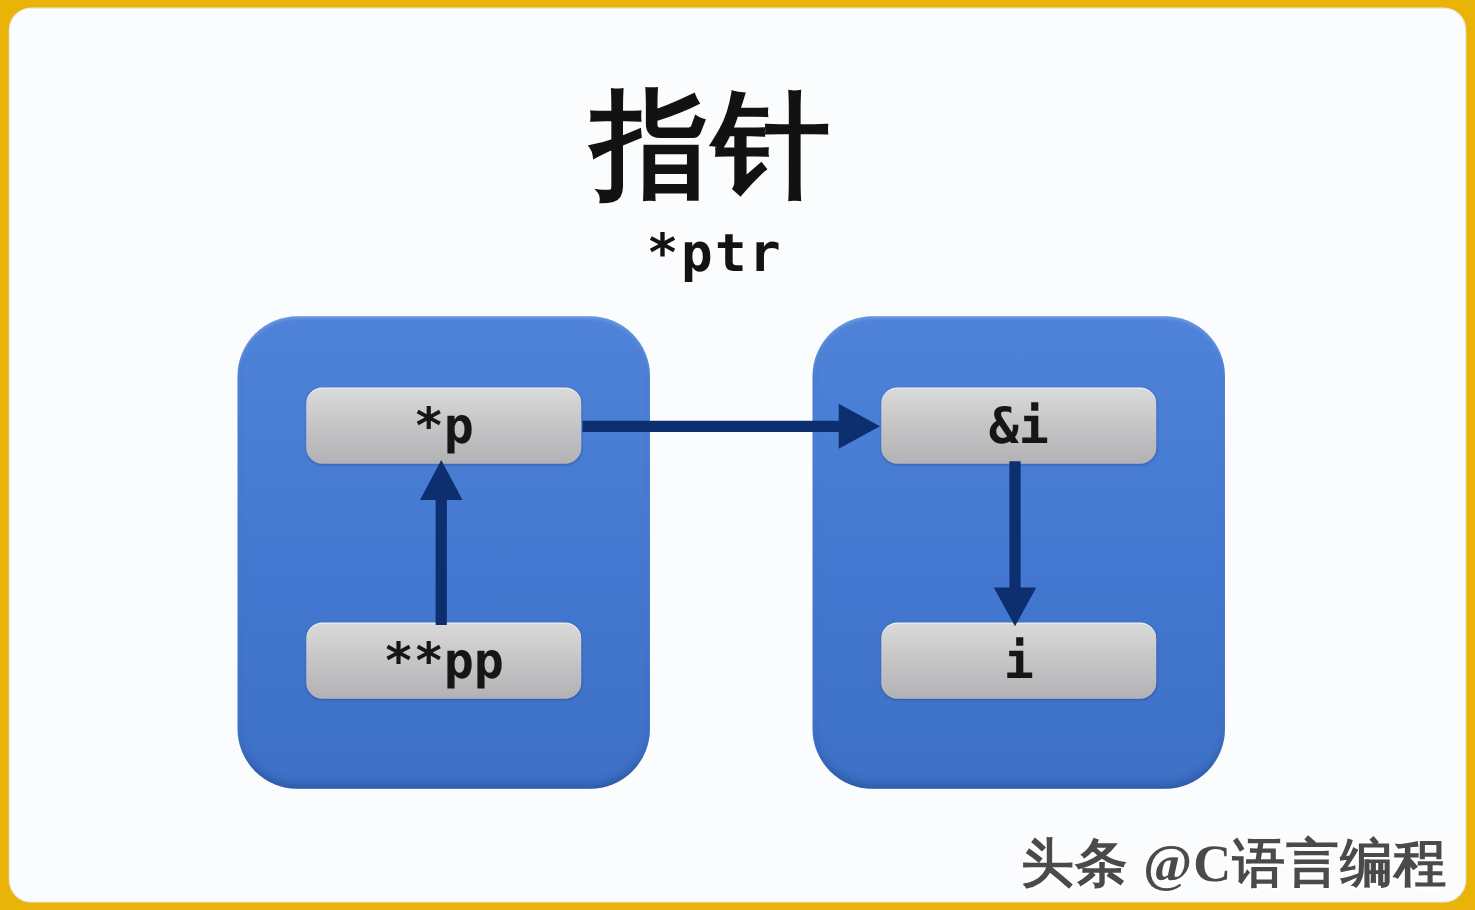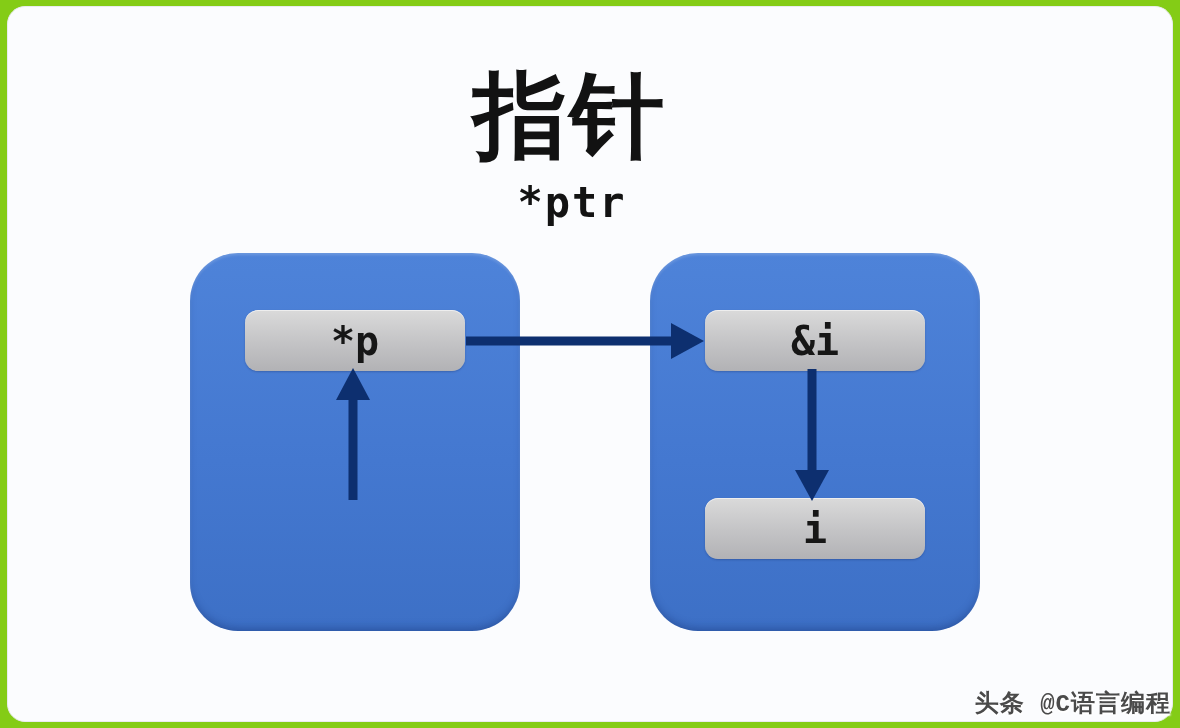--- a/index.html
+++ b/index.html
@@ -1,20 +1,20 @@
 <!DOCTYPE html>
 <html><head>
 <meta charset="utf-8">
 <style>
   html, body { margin: 0; padding: 0; background: #eef0f3; }
   .stage {
     position: relative;
     width: 1180px;
     height: 728px;
-    background: #84cc16;
+    background: #eab308;
     overflow: hidden;
     font-family: "Liberation Sans", sans-serif;
   }
   .card {
     position: absolute;
     left: 7px; top: 6px; right: 7px; bottom: 6px;
     background: #fbfcfe;
     border: 1px solid #e9ebef;
     border-radius: 18px;
   }
@@ -74,41 +74,42 @@
     position: absolute;
     left: 0; top: 0;
     width: 1180px;
     height: 728px;
     pointer-events: none;
   }
   .arrows line    { stroke: #0d2f6f; stroke-width: 9; }
   .arrows polygon { fill: #0d2f6f; }
   .watermark {
     position: absolute;
-    right: 9px;
+    right: 22px;
     bottom: 9px;
-    font-size: 24px;
+    font-size: 42px;
     font-weight: bold;
     color: #4a4a4a;
     letter-spacing: 1px;
     text-shadow: 0 2px 1px #ffffff, 1px 2px 2px #ffffff;
-    font-family: Liberation Mono, monospace;
+    font-family: Liberation Serif, serif;
   }
 </style>
 </head>
 <body>
 
 <div class="stage">
   <div class="card"></div>
 
   <div class="title">指针</div>
   <div class="subtitle">*ptr</div>
 
   <div class="box box-left">
     <div class="cell cell-top">*p</div>
+    <div class="cell cell-bottom">**pp</div>
   </div>
 
   <div class="box box-right">
     <div class="cell cell-top">&amp;i</div>
     <div class="cell cell-bottom">i</div>
   </div>
 
   <svg class="arrows" viewBox="0 0 1180 728" xmlns="http://www.w3.org/2000/svg">
     <g>
       <line x1="353" y1="500" x2="353" y2="396"></line>

